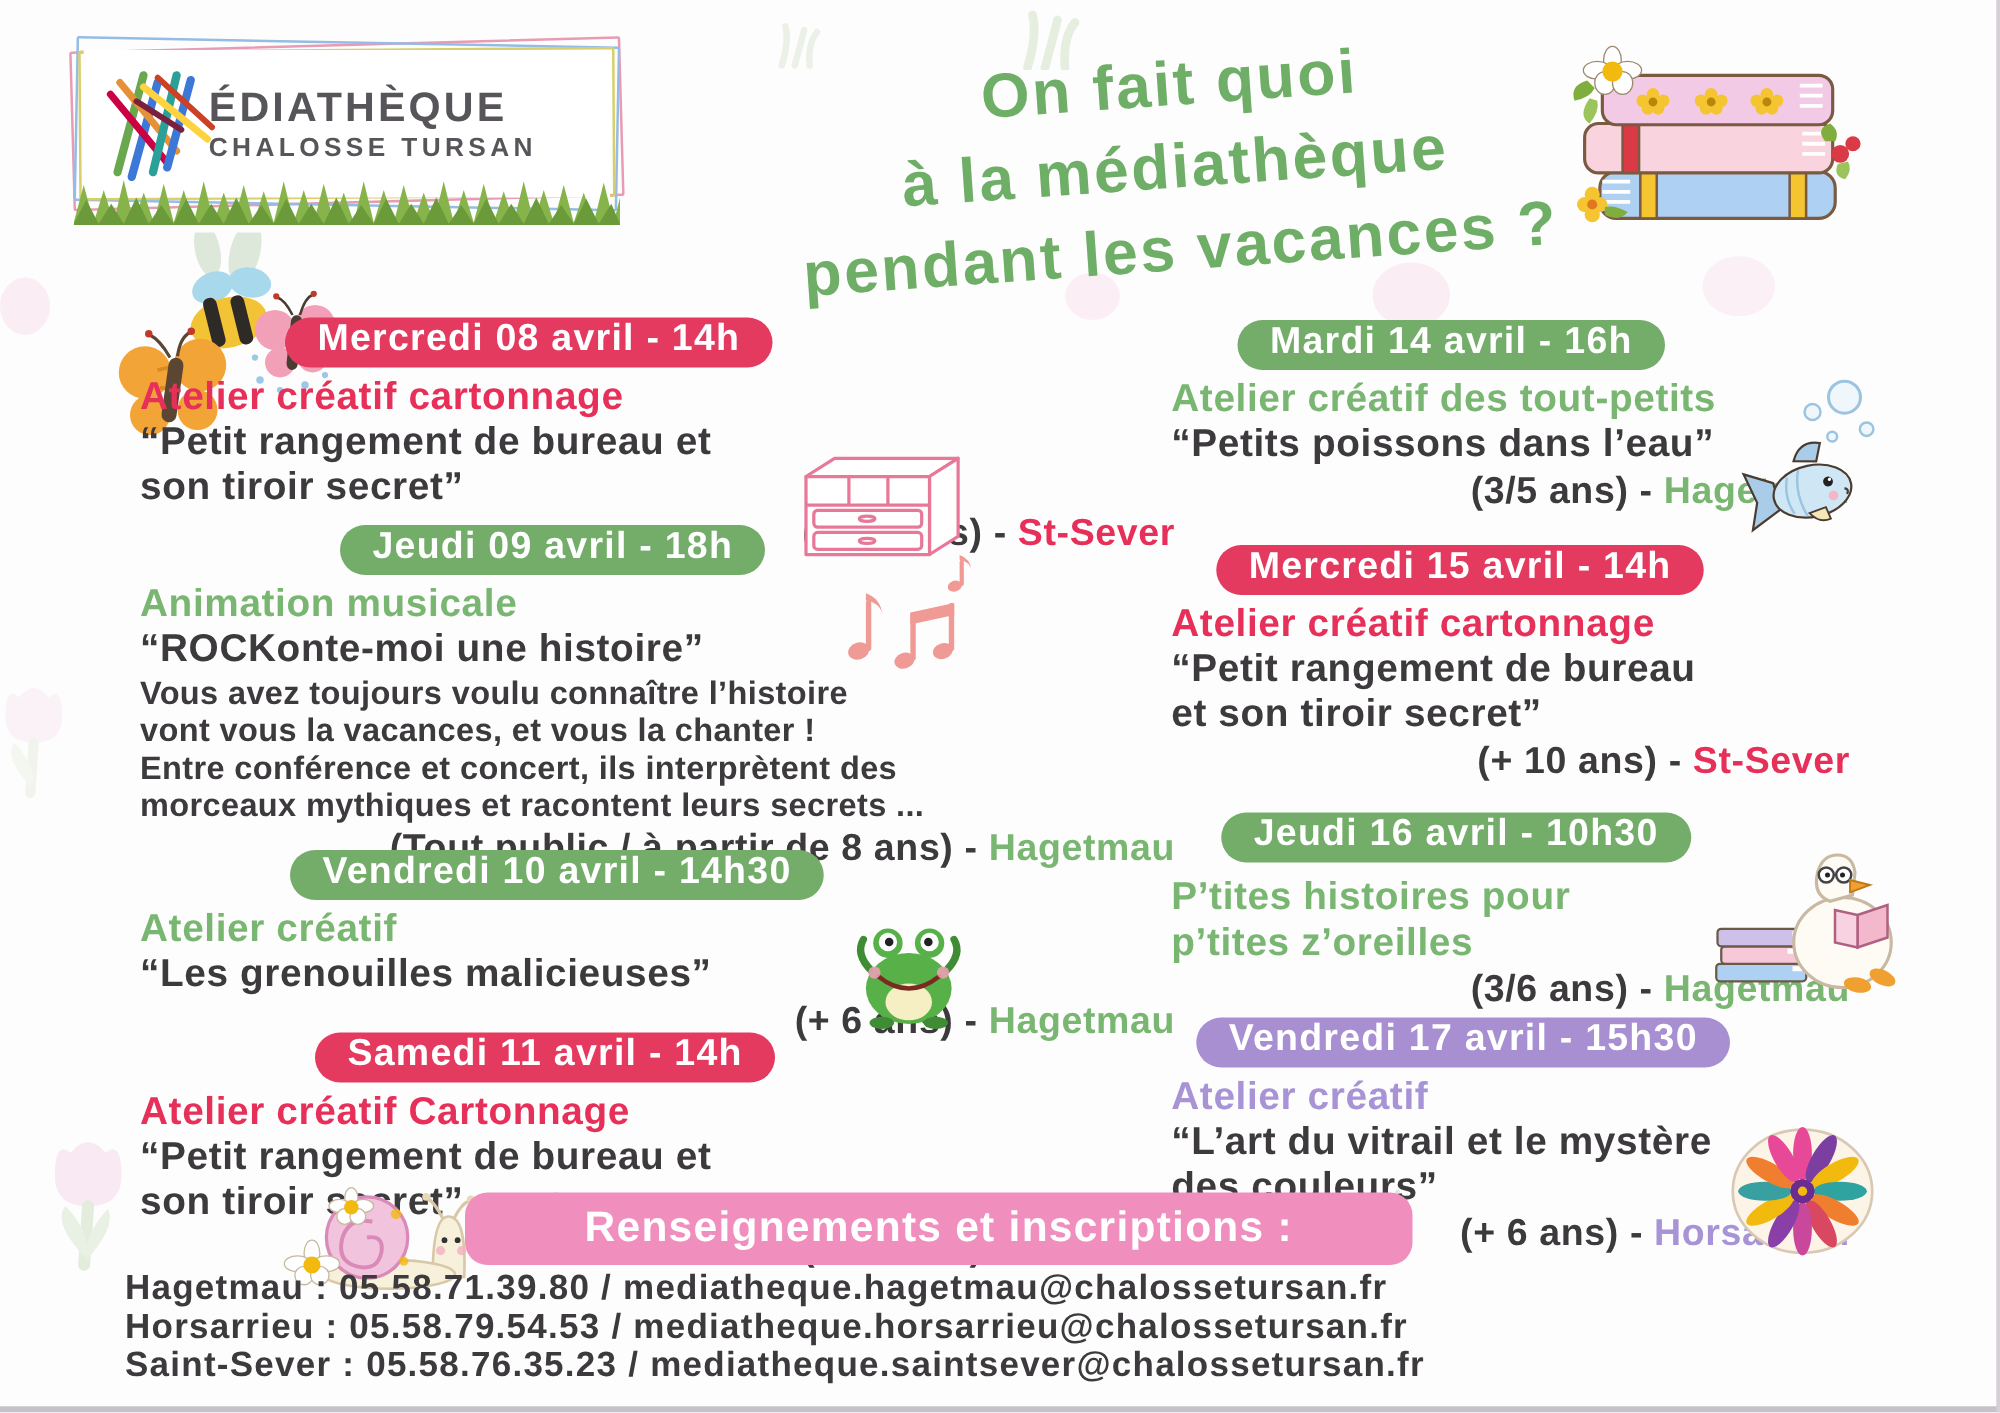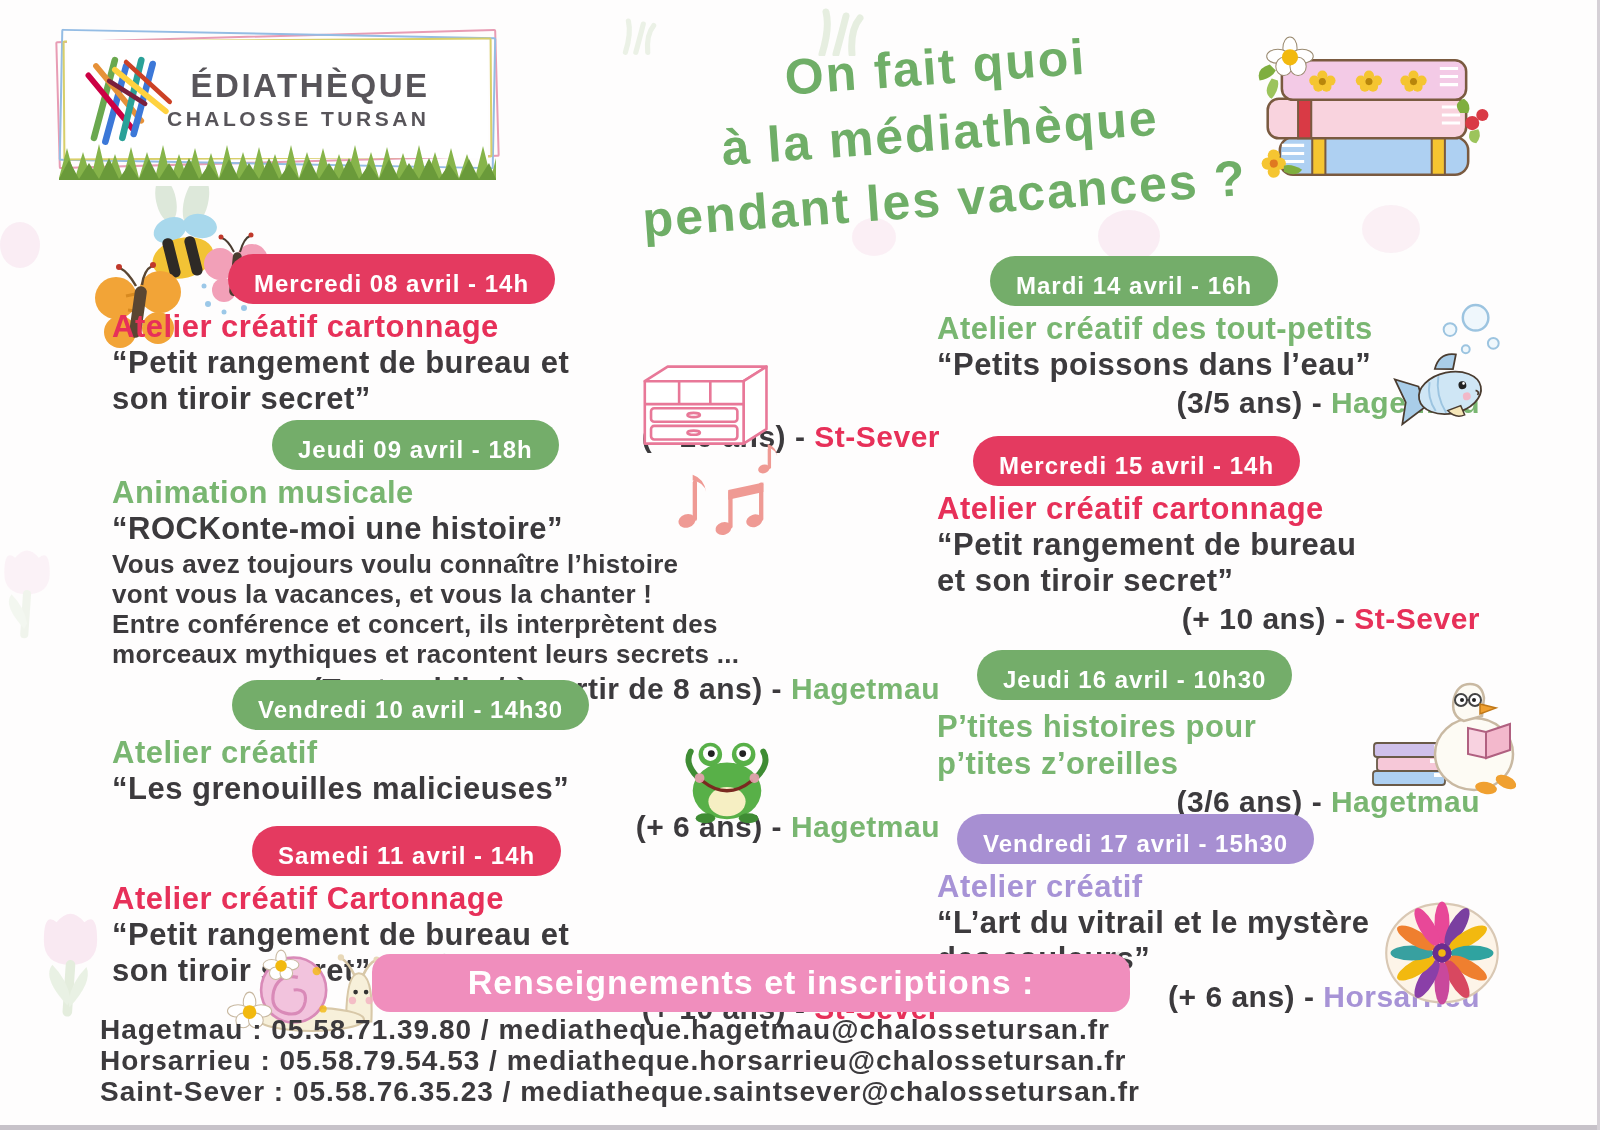--- a/index.html
+++ b/index.html
@@ -12,37 +12,37 @@
 
   
   .logo { position:absolute; left:55px; top:30px; width:445px; height:138px; }
   .logo .frame { position:absolute; border:2px solid; border-radius:2px; }
   .logo .f1 { inset:5px 2px; border-color:#e89cb4; transform:rotate(-1.6deg); }
   .logo .f2 { inset:3px 5px; border-color:#94bce4; transform:rotate(1.1deg); }
   .logo .f3 { inset:9px 8px; border-color:#d8cf6a; transform:rotate(-0.4deg); }
   .logo-content { position:absolute; inset:10px 12px; background:#fff;
     display:flex; align-items:center; padding-left:10px; }
   .logo-text { margin-left:-14px; }
-  .logo-title { font-size:33px; font-weight:bold; color:#58555a; letter-spacing:2.5px;text-align:right; }
+  .logo-title { font-size:33px; font-weight:bold; color:#58555a; letter-spacing:2.5px; }
   .logo-subtitle { font-size:21px; font-weight:bold; color:#58555a; letter-spacing:3.5px; margin-top:2px; }
   .logo-grass { position:absolute; left:4px; right:4px; bottom:-12px; height:42px; width:437px; }
 
   
   .heading {
     position:absolute; left:545px; top:34px; width:790px;
     transform:rotate(-4deg); text-align:center;
     color:#6fae67; font-weight:bold; font-size:50px; line-height:66px; letter-spacing:2px;
   }
 
   
   .event { position:absolute; width:840px; }
   .event.col-left  { left:100px; }
   .event.col-right { left:935px; width:545px; }
-  .badge { display:inline-block; color:#fff; font-weight:bold; font-size:24px;
-    padding:16px 26px 6px; border-radius:28px; letter-spacing:1px; white-space:nowrap; }
+  .badge { display:inline-block; color:#fff; font-weight:bold; font-size:30px;
+    padding:0 26px 6px; border-radius:28px; letter-spacing:1px; white-space:nowrap; }
   .bg-red    { background:#e43a60; }
   .bg-green  { background:#74ad6a; }
   .bg-purple { background:#a78fd2; }
   .theme-red    { color:#e73059; }
   .theme-green  { color:#79b671; }
   .theme-purple { color:#a793d6; }
   .txt { padding-left:12px; margin-top:4px; }
   .col-right .txt { padding-left:2px; }
   .category { font-size:31px; font-weight:bold; letter-spacing:0.5px; line-height:37px; }
   .etitle { font-size:31px; font-weight:bold; color:#3c3a3d; line-height:36px; letter-spacing:0.5px; }

